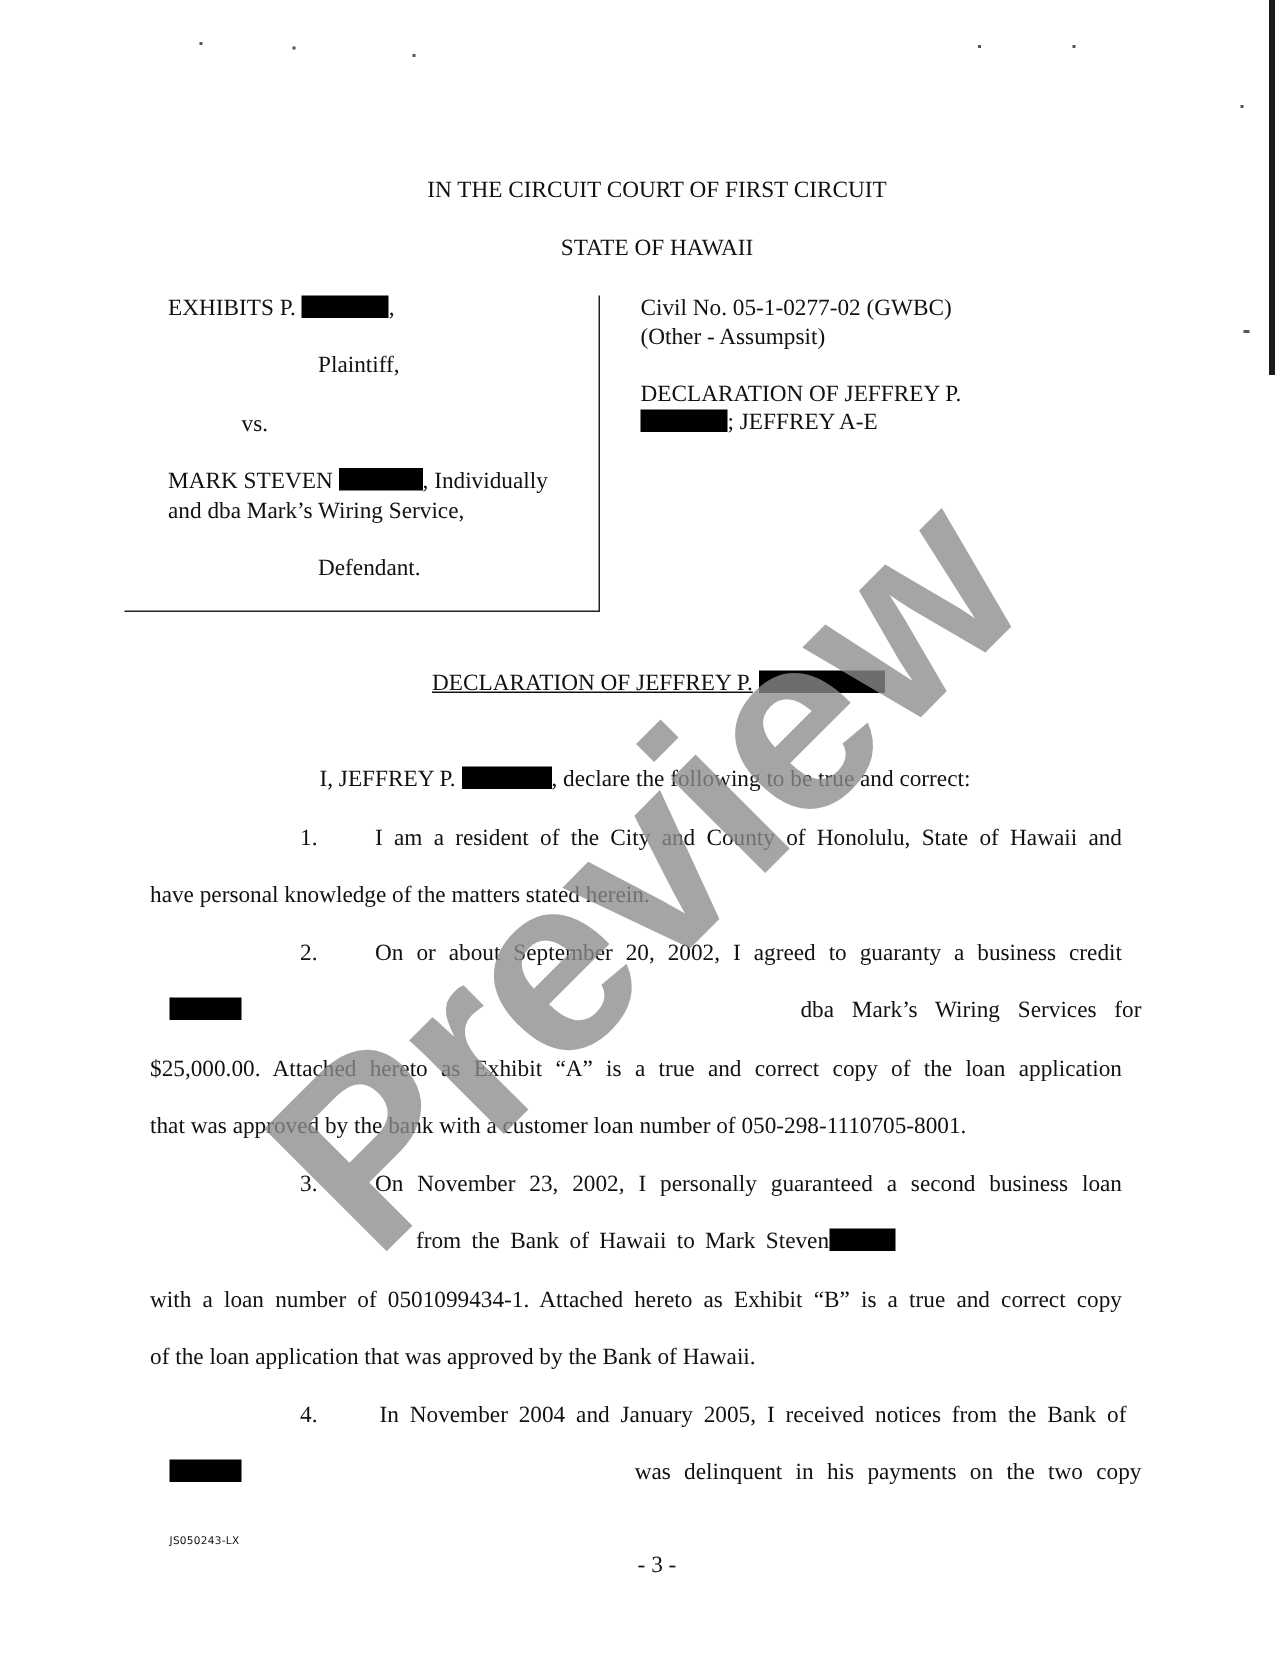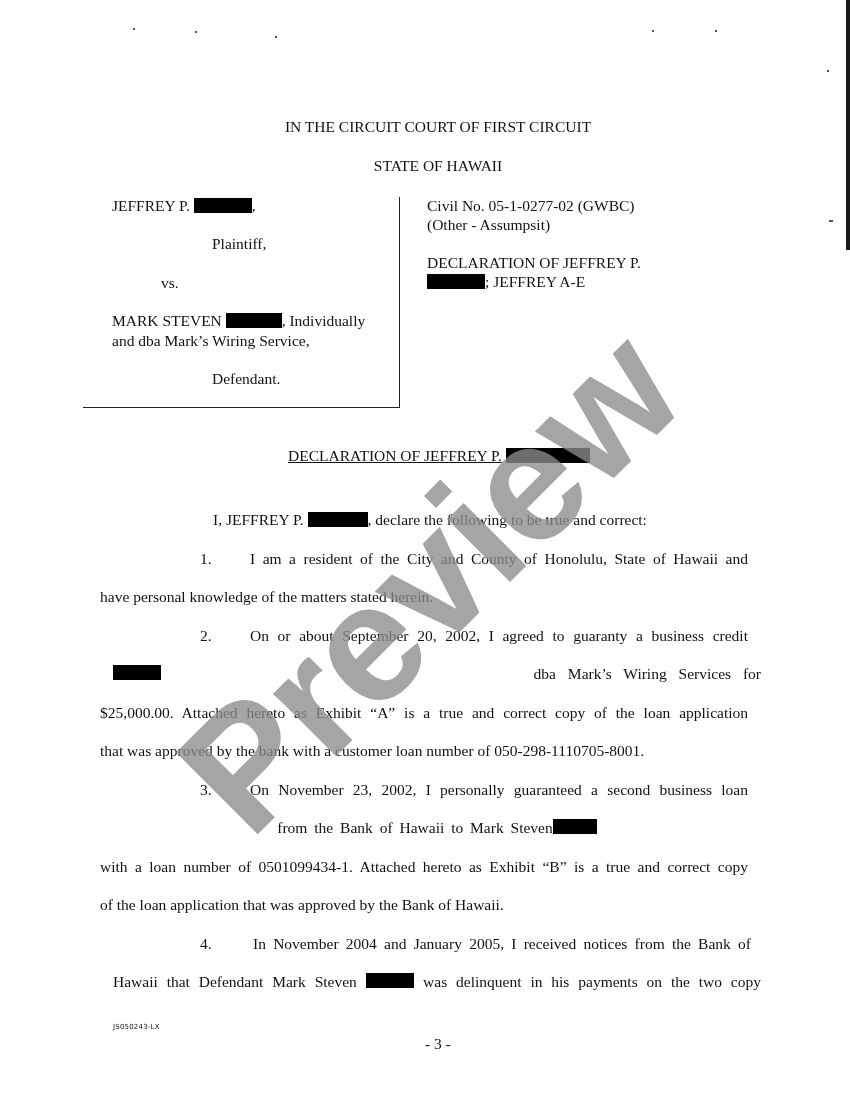--- a/index.html
+++ b/index.html
@@ -40,21 +40,21 @@
 <div class="speck" style="left:827px;top:70px"></div>
 <div class="speck" style="left:829px;top:220px;width:4px"></div>
 
 <div class="abs center" style="top:118px">IN THE CIRCUIT COURT OF FIRST CIRCUIT</div>
 <div class="abs center" style="top:157px">STATE OF HAWAII</div>
 
 <div class="caption-vline"></div>
 <div class="caption-hline"></div>
 
 <div class="abs" style="left:99px;top:197px">
-  <span>JEFFREY P.</span>
+  <span>EXHIBITS P.</span>
   <span class="redact" style="width:58px"></span><span>,</span>
 </div>
 <div class="abs" style="left:199px;top:235px">Plaintiff,</div>
 <div class="abs" style="left:148px;top:274px">vs.</div>
 <div class="abs" style="left:99px;top:312px">
   <span>MARK STEVEN</span>
   <span class="redact" style="width:56px"></span><span>, Individually</span>
 </div>
 <div class="abs" style="left:99px;top:332px">and dba Mark’s Wiring Service,</div>
 <div class="abs" style="left:199px;top:370px">Defendant.</div>
@@ -94,21 +94,20 @@
 <div class="abs" style="left:100px;top:819px;width:648px;display:flex;justify-content:center">
   <span style="word-spacing:3px">from the Bank of Hawaii to Mark Steven</span>
   <span class="redact" style="width:44px"></span>
 </div>
 <div class="just" style="top:858px">with a loan number of 0501099434-1.  Attached hereto as Exhibit “B” is a true and correct copy</div>
 <div class="just last" style="top:896px">of the loan application that was approved by the Bank of Hawaii.</div>
 
 <div class="num" style="top:935px">4.</div>
 <div class="just" style="left:253px;width:498px;top:935px">In November 2004 and January 2005, I received notices from the Bank of</div>
 <div class="abs" style="left:100px;top:973px;width:648px;display:flex;justify-content:space-between">
-  <span style="word-spacing:5px">Hawaii that Defendant Mark Steven</span>
   <span class="redact" style="width:48px"></span>
   <span style="word-spacing:5px">was delinquent in his payments on the two copy</span>
 </div>
 
 <div class="abs footer-code" style="left:100px;top:1023px">JS050243-LX</div>
 <div class="abs center" style="top:1035px">- 3 -</div>
 
 <div class="watermark">Preview</div>
 
 </body></html>

